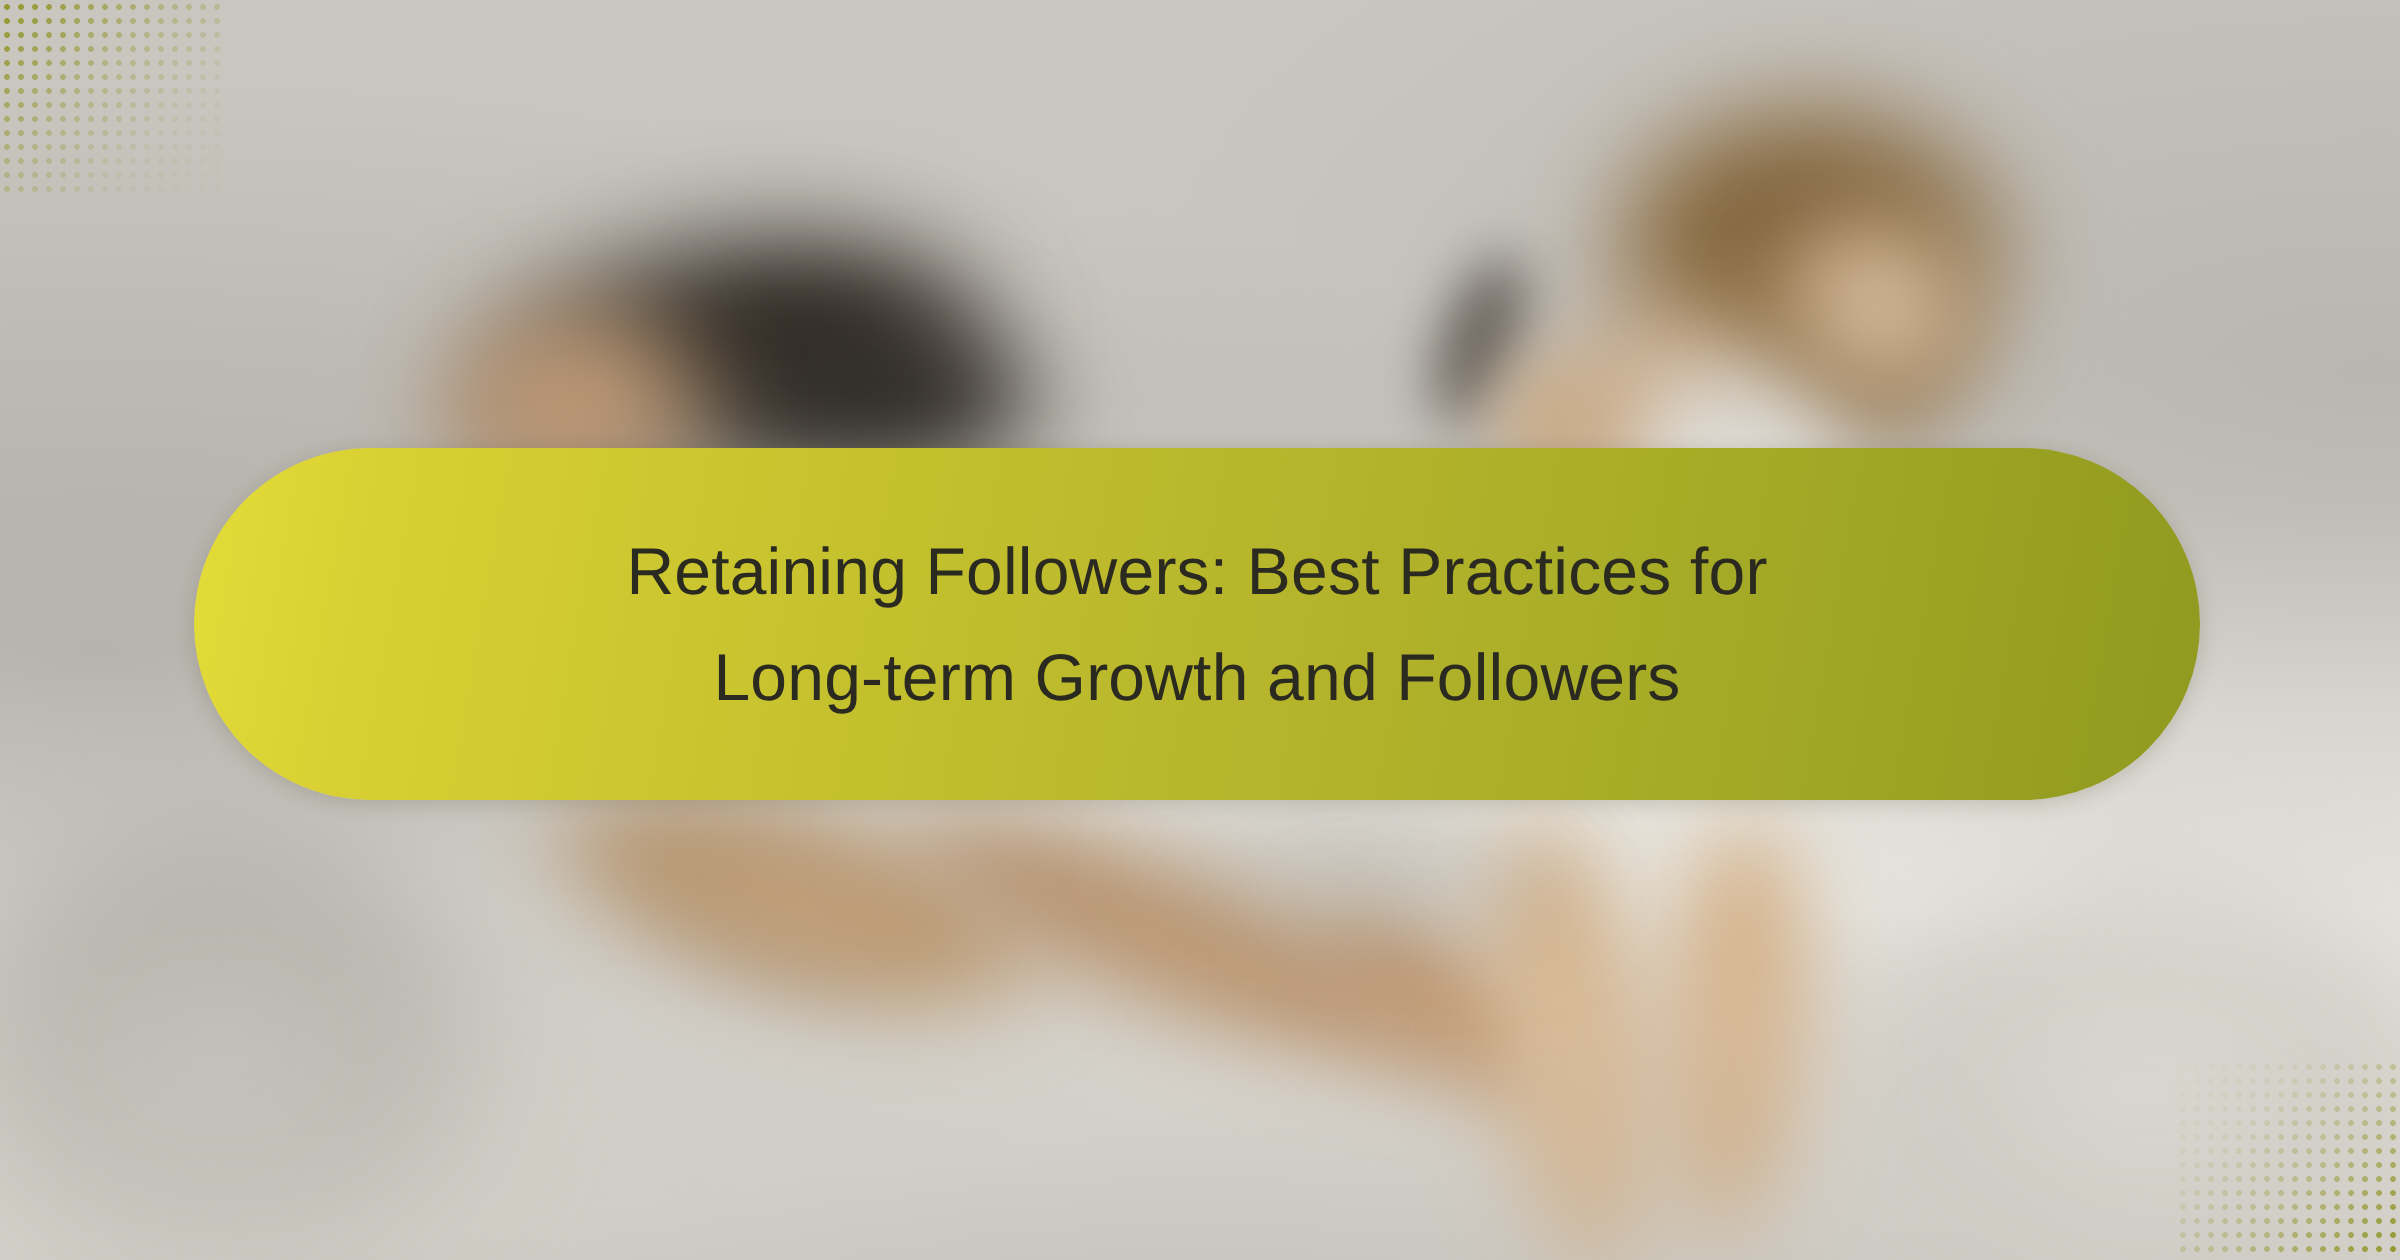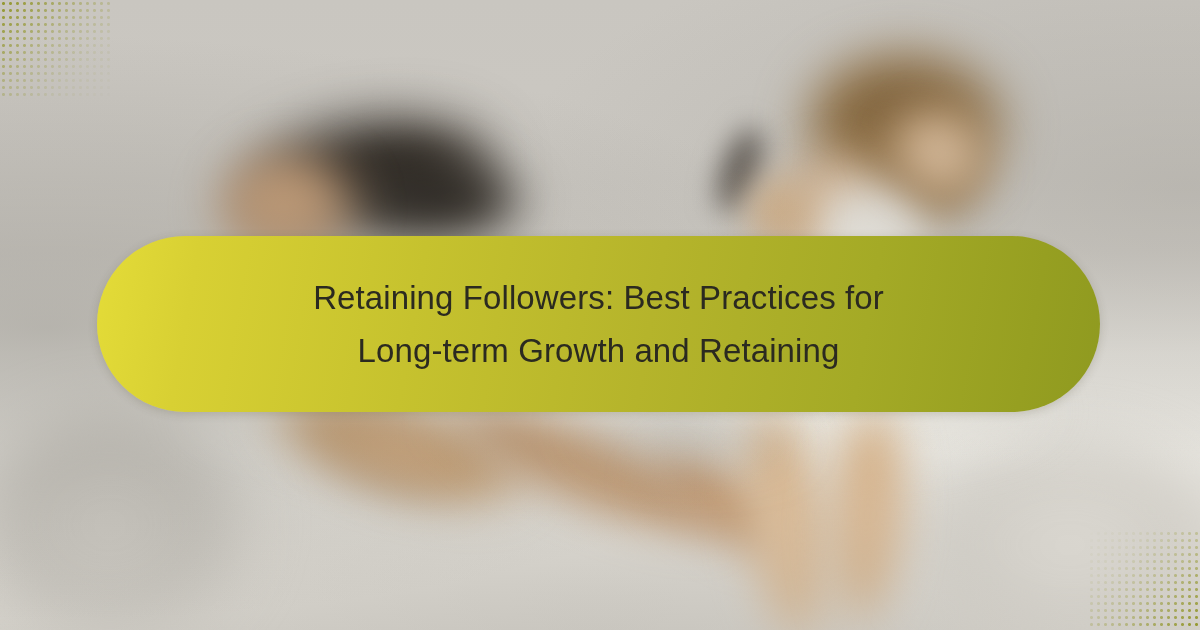--- a/index.html
+++ b/index.html
@@ -218,21 +218,21 @@
   }
   .dots-br {
     right:0; bottom:0;
     -webkit-mask-image:linear-gradient(315deg, rgba(0,0,0,.95) 0%, rgba(0,0,0,.35) 42%, rgba(0,0,0,.10) 70%, rgba(0,0,0,0) 100%);
             mask-image:linear-gradient(315deg, rgba(0,0,0,.95) 0%, rgba(0,0,0,.35) 42%, rgba(0,0,0,.10) 70%, rgba(0,0,0,0) 100%);
   }
 
   
   .pill {
     position:absolute;
-    left:97px; top:236px;
+    left:97px; top:224px;
     width:1003px; height:176px;
     border-radius:88px;
     background:linear-gradient(100deg, #e4dc38 0%, #d8d033 10%, #c6c22e 32%, #b5b42b 55%, #a4aa26 76%, #969f21 92%, #8f9a20 100%);
     box-shadow:0 2px 10px rgba(60,58,30,.18);
     display:flex;
     flex-direction:column;
     align-items:center;
     justify-content:center;
     text-align:center;
   }
@@ -281,17 +281,17 @@
 
     <div class="wash"></div>
   </div>
 
   <div class="dots dots-tl"></div>
   <div class="dots dots-br"></div>
 
   <div class="pill">
     <div class="pill-title">
       <span>Retaining Followers: Best Practices for</span><br>
-      <span>Long-term Growth and Retaining</span>
+      <span>Long-term Growth and Followers</span>
     </div>
   </div>
 
 </div>
 
 </body></html>

